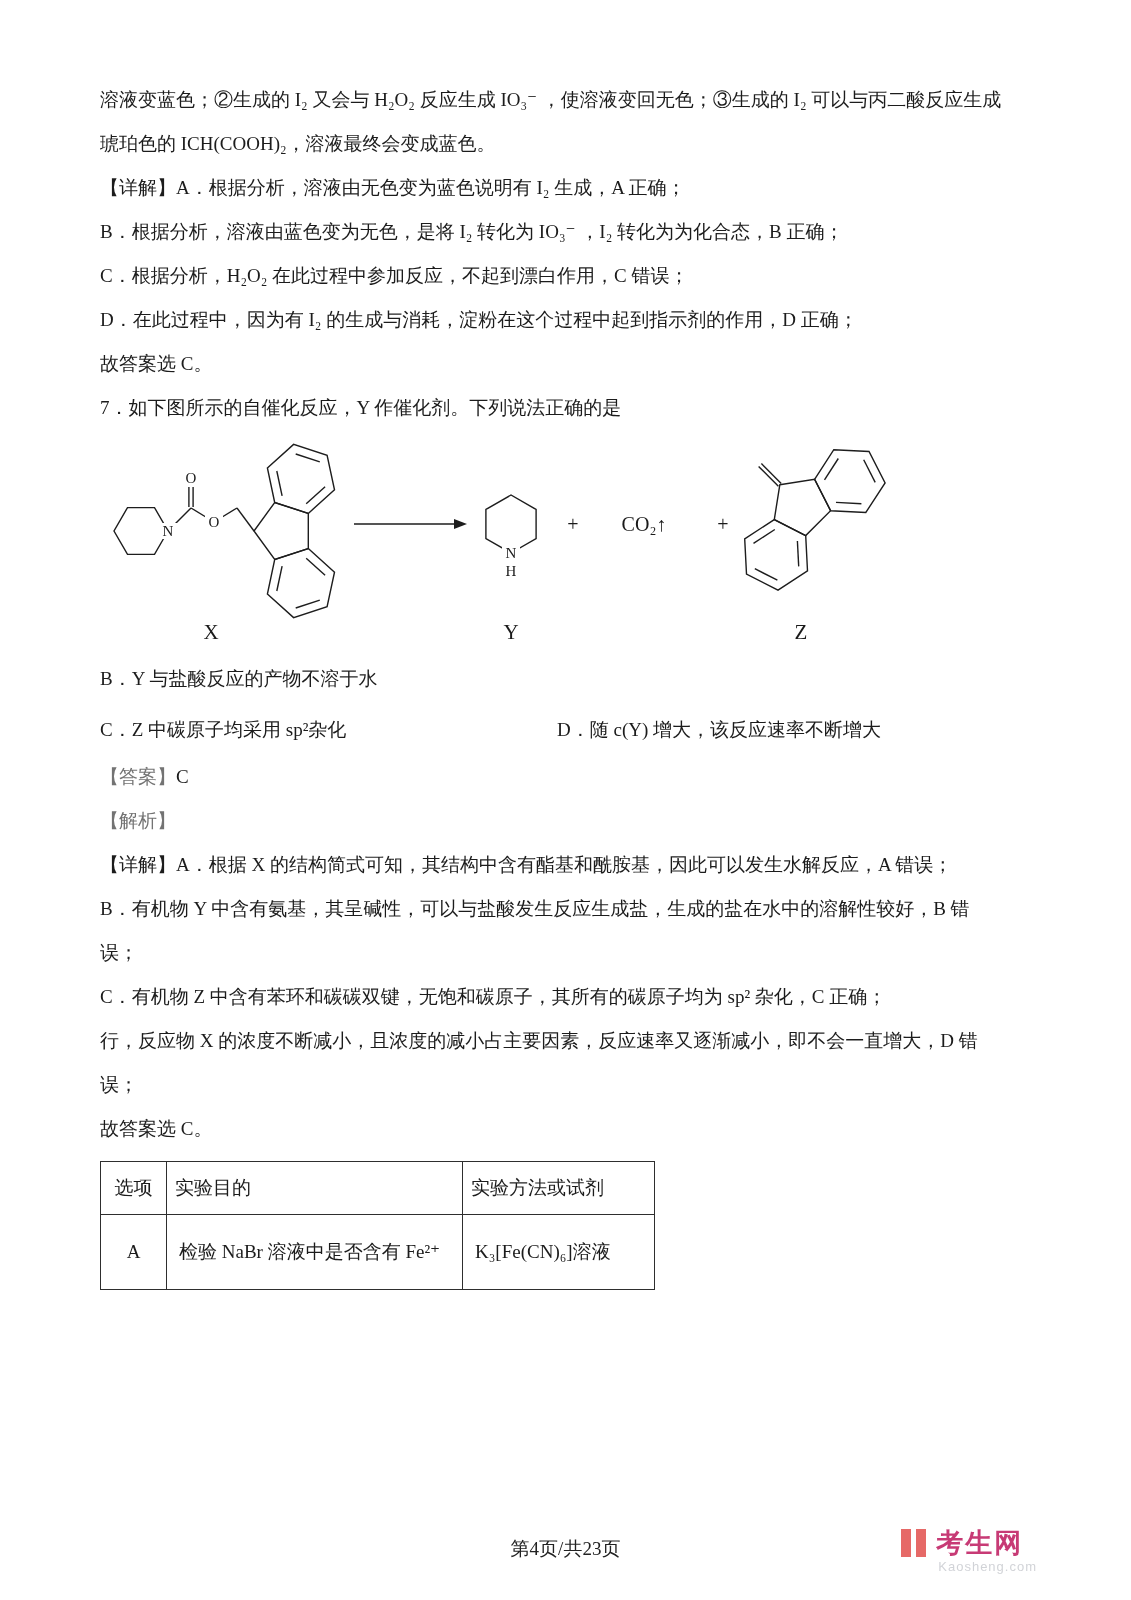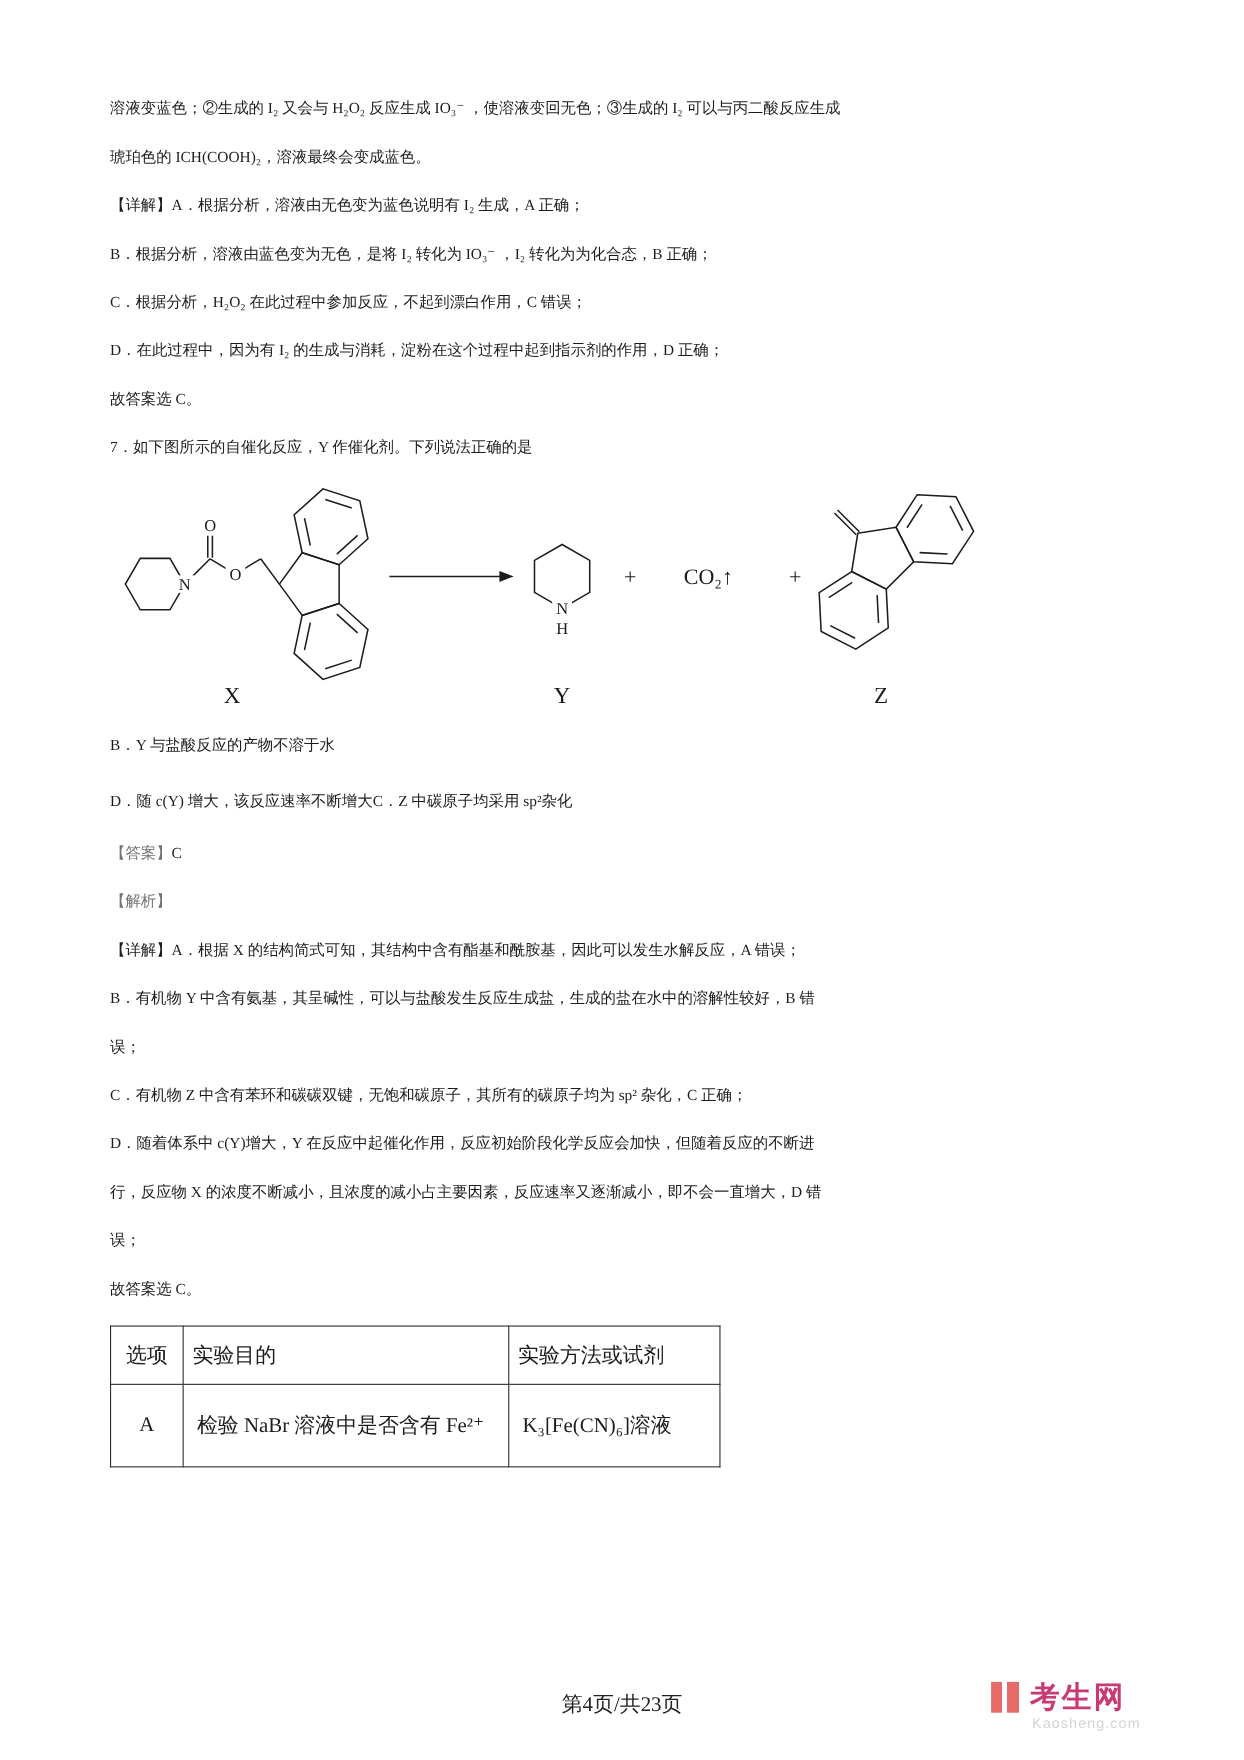--- a/index.html
+++ b/index.html
@@ -3,21 +3,21 @@
 <meta charset="utf-8">
 <style>
   * { margin:0; padding:0; box-sizing:border-box; }
   html,body { background:#ffffff; }
   .page {
     position:relative; width:1131px; height:1600px; margin:0 auto;
     background:#ffffff; overflow:hidden;
     font-family:"Liberation Serif","DejaVu Serif",serif; color:#1c1c1c;
   }
   .content { padding:78px 98px 0 100px; }
-  .tl { font-size:14px; line-height:44px; white-space:nowrap; }
+  .tl { font-size:19px; line-height:44px; white-space:nowrap; }
   .marker { color:#737373; }
   .scheme { margin:6px 0 2px -4px; }
   .scheme svg { display:block; }
   .opt-row { display:flex; }
   .opt-row .tl { line-height:51px; }
   .opt-left { width:457px; flex:none; }
   .exp-table { border-collapse:collapse; margin-top:10px; font-size:19px; }
   .exp-table th, .exp-table td { border:1.4px solid #2e2e2e; font-weight:normal; text-align:left; }
   .exp-table thead th { padding:13px 8px; }
   .exp-table tbody td { padding:24px 12px; }
@@ -108,32 +108,31 @@
           <text class="slabel" x="415" y="203">Y</text>
           <text class="slabel" x="705" y="203">Z</text>
         </g>
       </svg>
     </div>
 
     <div class="opt-row">
       <p class="tl">B．Y 与盐酸反应的产物不溶于水</p>
     </div>
     <div class="opt-row">
+      <p class="tl opt-left">C．Z 中碳原子均采用 sp²杂化</p>
       <p class="tl">D．随 c(Y) 增大，该反应速率不断增大</p>
-      <p class="tl opt-left">C．Z 中碳原子均采用 sp²杂化</p>
     </div>
 
     <p class="tl"><span class="marker">【答案】</span><span>C</span></p>
     <p class="tl"><span class="marker">【解析】</span></p>
 
     <p class="tl">【详解】A．根据 X 的结构简式可知，其结构中含有酯基和酰胺基，因此可以发生水解反应，A 错误；</p>
     <p class="tl">B．有机物 Y 中含有氨基，其呈碱性，可以与盐酸发生反应生成盐，生成的盐在水中的溶解性较好，B 错</p>
     <p class="tl">误；</p>
     <p class="tl">C．有机物 Z 中含有苯环和碳碳双键，无饱和碳原子，其所有的碳原子均为 sp² 杂化，C 正确；</p>
-    <p class="tl">D．随着体系中 c(Y)增大，Y 在反应中起催化作用，反应初始阶段化学反应会加快，但随着反应的不断进</p>
     <p class="tl">行，反应物 X 的浓度不断减小，且浓度的减小占主要因素，反应速率又逐渐减小，即不会一直增大，D 错</p>
     <p class="tl">误；</p>
     <p class="tl">故答案选 C。</p>
 
 
     <table class="exp-table">
       <thead>
         <tr>
           <th class="c1">选项</th>
           <th class="c2">实验目的</th>

